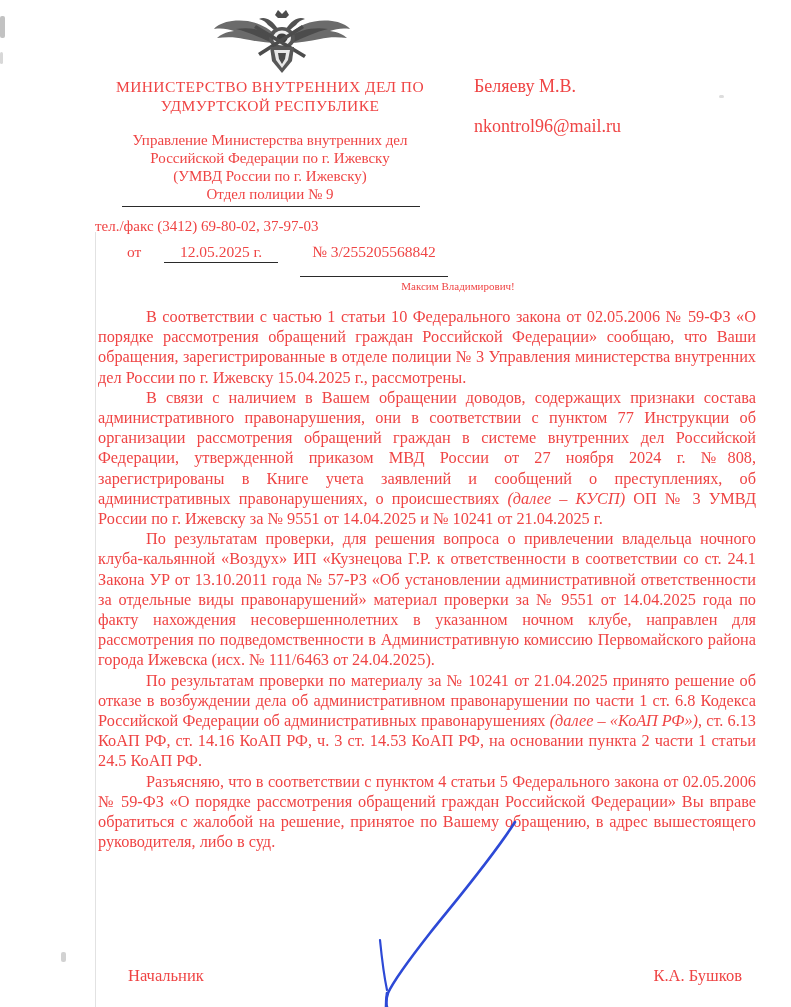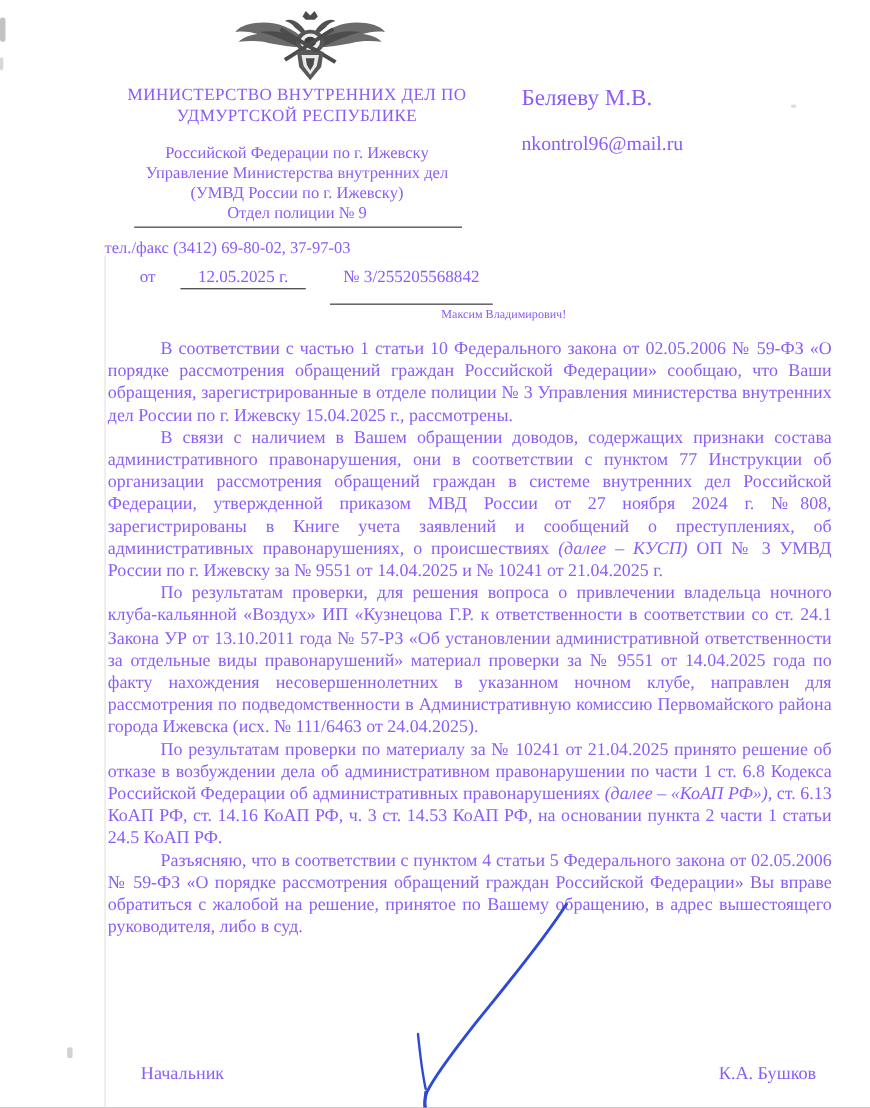--- a/index.html
+++ b/index.html
@@ -3,21 +3,21 @@
 <meta charset="utf-8">
 <title>Scanned letter</title>
 <style>
   html,body{margin:0;padding:0;background:#888;}
   .page{
     position:relative;
     width:791px;height:1007px;
     margin:0 auto;
     background:#ffffff;
     font-family:"Liberation Serif","DejaVu Serif",serif;
-    color:#8b5cf6;
+    color:#ef4444;
     overflow:hidden;
   }
   
   .scan-edge-line{position:absolute;left:95px;top:232px;width:1px;height:775px;background:#e2e2e2;}
   .scan-speck{position:absolute;background:#8f8f8f;border-radius:2px;}
   .speck-a{left:0;top:16px;width:5px;height:22px;opacity:.55;}
   .speck-b{left:0;top:52px;width:3px;height:12px;opacity:.35;}
   .speck-c{left:719px;top:95px;width:5px;height:3px;opacity:.3;}
   .speck-d{left:61px;top:952px;width:5px;height:10px;opacity:.4;}
 
@@ -29,21 +29,21 @@
   .org-line{font-size:15px;line-height:18px;}
   .dividing-rule{position:absolute;left:122px;top:206px;width:298px;height:1px;background:#2a2a2a;}
   .addr-line{position:absolute;left:95px;top:208px;width:350px;text-align:center;font-size:15px;}
   .phone-line{position:absolute;left:95px;top:218px;width:350px;text-align:left;font-size:15px;}
   .date-row{position:absolute;left:100px;top:243px;width:360px;height:22px;font-size:15.5px;}
   .date-label{position:absolute;left:27px;top:0;}
   .date-value{position:absolute;left:64px;top:0;width:114px;text-align:center;border-bottom:1.2px solid #2a2a2a;padding-bottom:1px;}
   .reg-number{position:absolute;left:200px;top:0;width:148px;text-align:center;border-bottom:1.2px solid #2a2a2a;padding-bottom:15px;}
 
   .recipient-col{position:absolute;left:474px;top:76px;width:280px;}
-  .recipient-name{font-size:21px;}
+  .recipient-name{font-size:18px;}
   .recipient-email{font-size:18px;margin-top:19px;}
 
   .salutation{position:absolute;left:128px;top:280px;width:660px;text-align:center;font-size:11px;}
 
   .body-text{
     position:absolute;left:98px;top:307px;width:658px;
     font-size:16.3px;line-height:20.2px;text-align:justify;
   }
   .body-text p{margin:0;text-indent:48px;}
   .body-text .i{font-style:italic;}
@@ -89,22 +89,22 @@
       <path d="M58,40 L82,40 L80,54 L70,66 L60,54 Z" fill="#585858"></path>
       <path d="M62,43 L78,43 L76,53 L70,61 L64,53 Z" fill="#e8e8e8"></path>
       <path d="M66,46 L74,46 L73,52 L70,57 L67,52 Z" fill="#4a4a4a"></path>
     </g>
   </svg>
 
   <div class="sender-col">
     <div class="ministry-line">МИНИСТЕРСТВО ВНУТРЕННИХ ДЕЛ ПО</div>
     <div class="ministry-line">УДМУРТСКОЙ РЕСПУБЛИКЕ</div>
     <div class="org-block">
+      <div class="org-line">Управление Министерства внутренних дел</div>
       <div class="org-line">Российской Федерации по г. Ижевску</div>
-      <div class="org-line">Управление Министерства внутренних дел</div>
       <div class="org-line">(УМВД России по г. Ижевску)</div>
       <div class="org-line">Отдел полиции № 9</div>
     </div>
   </div>
 
   <div class="dividing-rule"></div>
   <div class="phone-line">тел./факс (3412) 69-80-02, 37-97-03</div>
 
   <div class="date-row">
     <span class="date-label">от</span>

